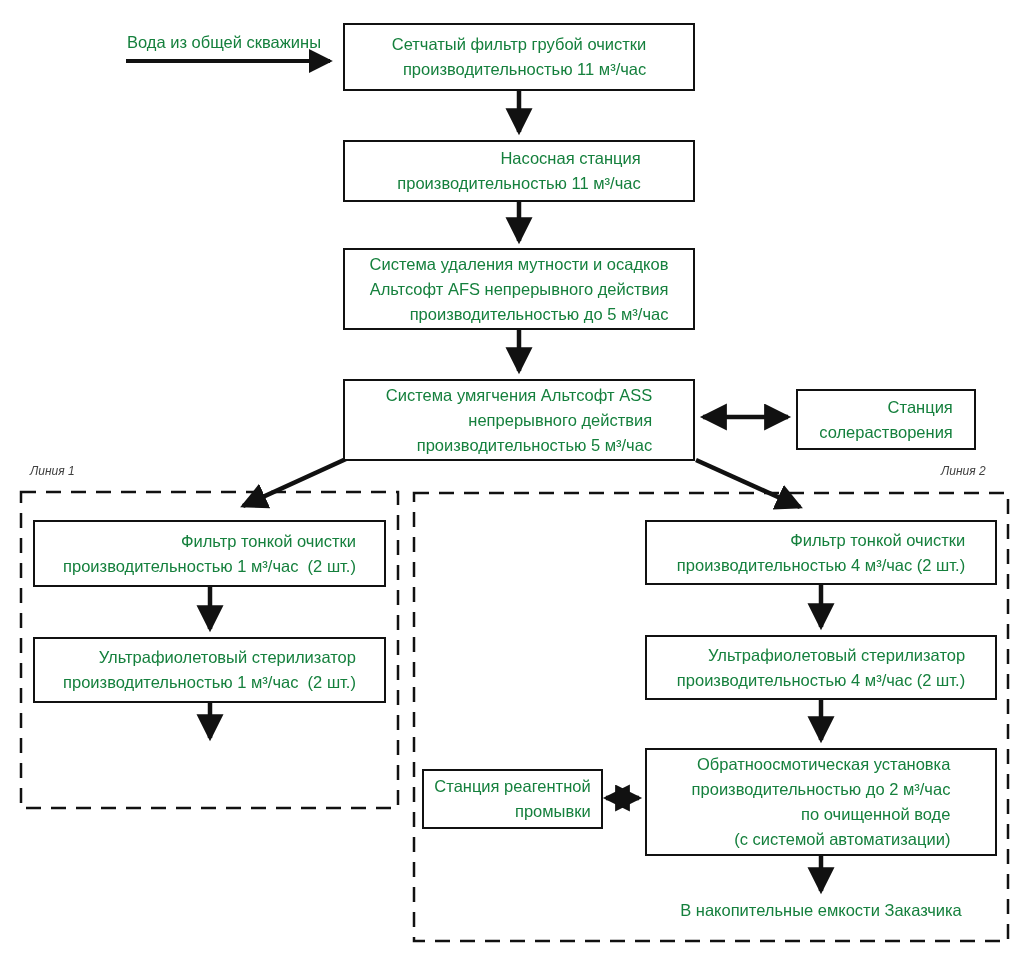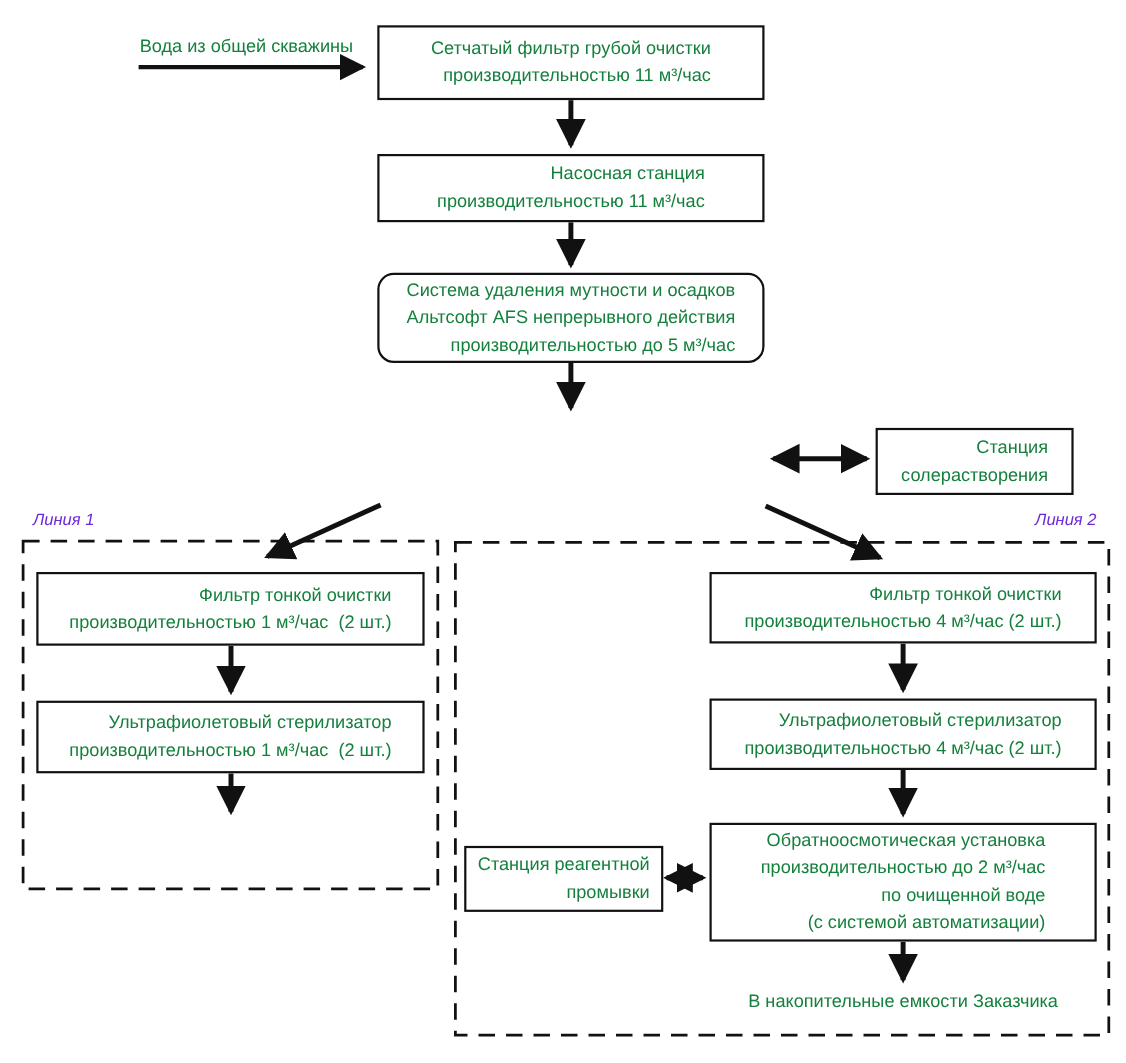--- a/index.html
+++ b/index.html
@@ -33,22 +33,22 @@
   .box {
     border: 2.5px solid #111111;
     text-align: right;
   }
   .freetext {
     background: transparent;
   }
   .line-label {
     position: absolute;
     font-style: italic;
-    font-size: 15px;
-    color: #6d28d9;
+    font-size: 12px;
+    color: #404040;
     white-space: nowrap;
   }
   .flow-line { stroke: #111111; fill: none; }
   .dashed-rect {
     stroke: #111111;
     fill: none;
     stroke-width: 2.5;
     stroke-dasharray: 15 10;
   }
 </style>
@@ -88,24 +88,27 @@
   </svg>
 
   <div class="node freetext" style="left:118px; top:28px; width:212px; height:28px;">Вода из общей скважины</div>
 
   <div class="node box" style="left:343px; top:23px; width:352px; height:68px;">Сетчатый фильтр грубой очистки
 производительностью 11 м³/час</div>
 
   <div class="node box" style="left:343px; top:140px; width:352px; height:62px;">Насосная станция
 производительностью 11 м³/час</div>
 
-  <div class="node box" style="left:343px; top:248px; width:352px; height:82px;border-radius:15px;">Система удаления мутности и осадков
+  <div class="node box" style="left:343px; top:248px; width:352px; height:82px;">Система удаления мутности и осадков
 Альтсофт AFS непрерывного действия
 производительностью до 5 м³/час</div>
 
+  <div class="node box" style="left:343px; top:379px; width:352px; height:82px;">Система умягчения Альтсофт ASS
+непрерывного действия
+производительностью 5 м³/час</div>
 
   <div class="node box" style="left:796px; top:389px; width:180px; height:61px;">Станция
 солерастворения</div>
 
   <div class="line-label" style="left:30px; top:464px;">Линия 1</div>
   <div class="line-label" style="left:941px; top:464px;">Линия 2</div>
 
   <div class="node box" style="left:33px; top:520px; width:353px; height:67px;">Фильтр тонкой очистки
 производительностью 1 м³/час  (2 шт.)</div>
 

